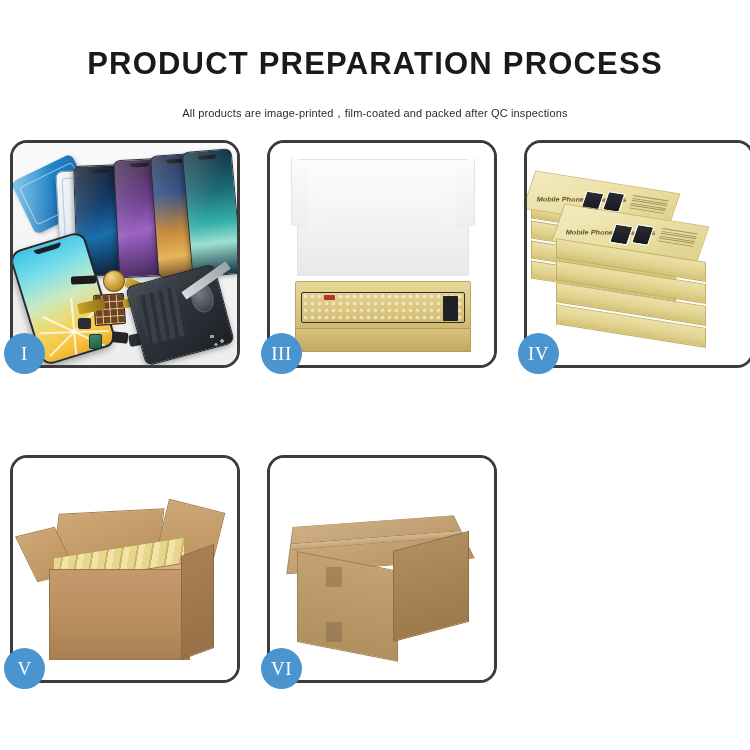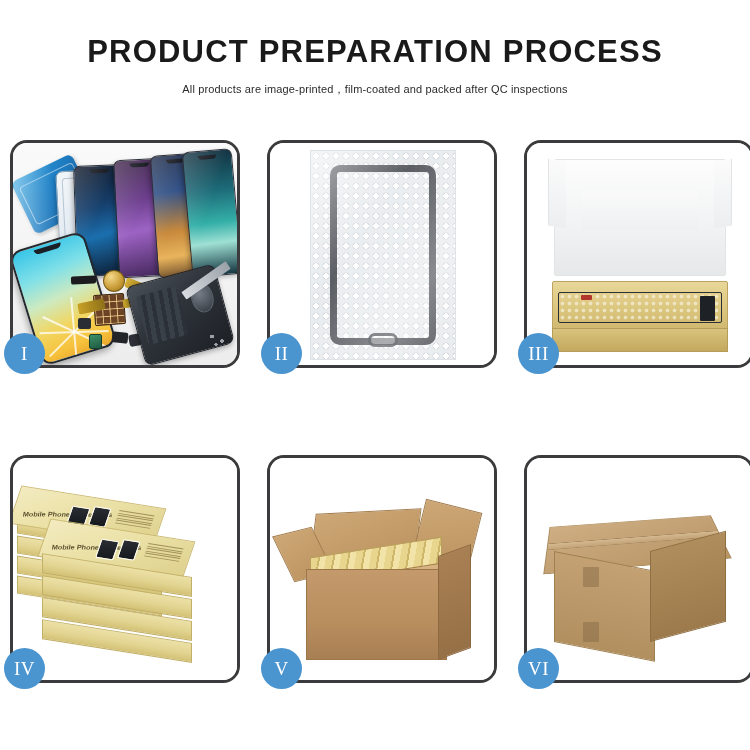--- a/index.html
+++ b/index.html
@@ -11,21 +11,21 @@
   }
   #page {
     position: relative;
     width: 750px; height: 750px;
     background: #ffffff;
   }
 
   
   .header { position: absolute; left: 0; top: 0; width: 750px; text-align: center; }
   .title {
-    margin: 0; padding-top: 36px;
+    margin: 12px; padding-top: 36px;
     font-size: 31px; font-weight: 700; letter-spacing: 1.2px;
     color: #1a1a1a; line-height: 1.05;
     font-family: "Liberation Sans", sans-serif;
   }
   .subtitle {
     margin: 0; padding-top: 13px;
     font-size: 11px; font-weight: 400; letter-spacing: 0.15px;
     color: #2a2a2a;
     font-family: "Liberation Sans", sans-serif;
   }
@@ -456,29 +456,20 @@
         <span class="part blackblock"></span>
         <span class="part speaker"></span>
         <span class="part camglass"></span>
         <div class="housing"></div>
         <div class="tweezers"></div>
         <div class="screws"></div>
       </div>
       <div class="badge">I</div>
     </div>
 
-    <div class="panel">
-      <div class="panel-inner p2">
-        <div class="bubble-sheet">
-          <div class="screen-outline"></div>
-          <div class="bubble-gloss"></div>
-        </div>
-      </div>
-      <div class="badge">II</div>
-    </div>
 
     <div class="panel">
       <div class="panel-inner p3">
         <div class="box3-lid">
           <div class="box3-foam"></div>
         </div>
         <div class="box3-tray"></div>
         <div class="box3-screen"></div>
         <div class="box3-redmark"></div>
         <div class="box3-screen-cap"></div>

